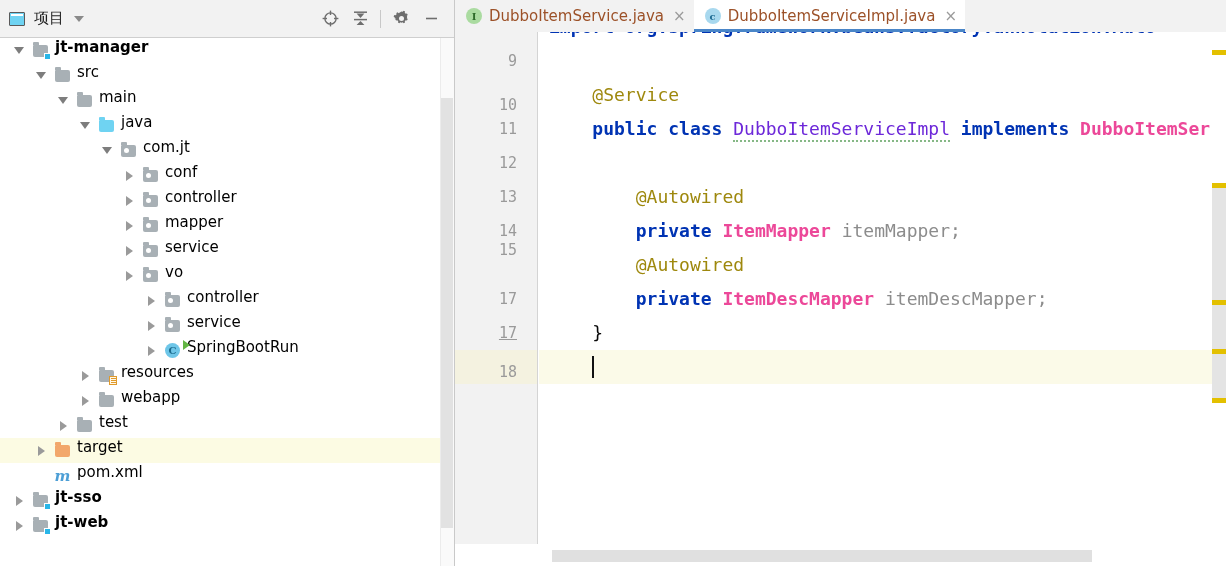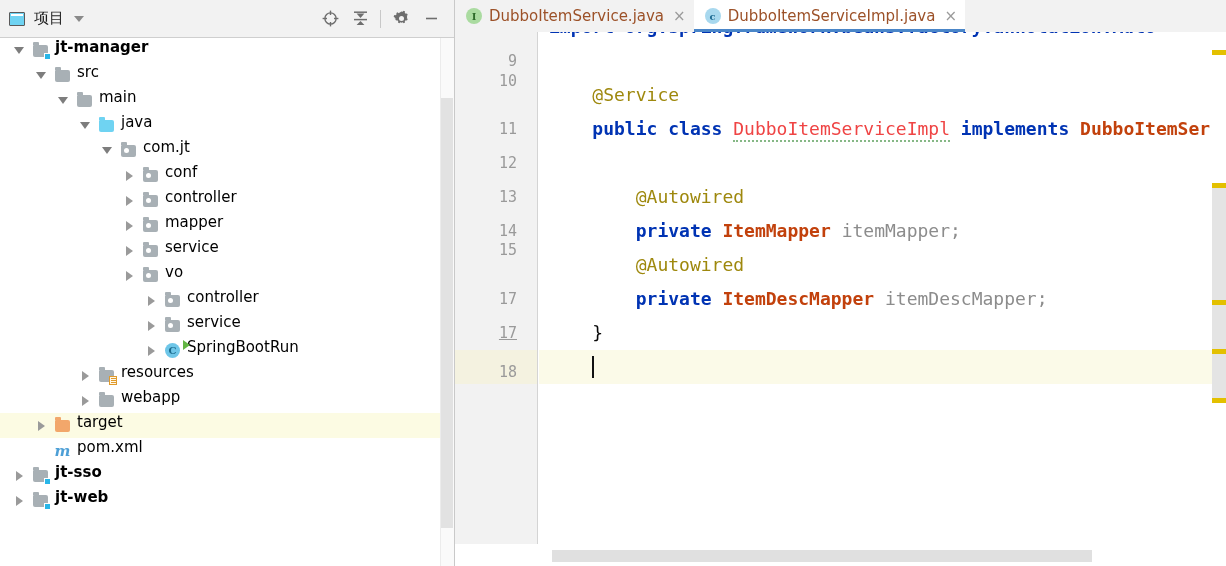--- a/index.html
+++ b/index.html
@@ -161,25 +161,25 @@
   }
 
   #code{
     position:absolute; left:84px; top:0; right:0; height:100%;
     font-family:"DejaVu Sans Mono", monospace; font-size:18px;
   }
   .cline{ position:absolute; left:0; right:8px; height:34px; line-height:34px; white-space:pre; padding-left:10px; }
   .cline.caret-line{ background:#fbfae8; }
   .kw{ color:#0033b3; font-weight:bold; }
   .ann{ color:#9e880d; }
-  .typ{ color:#c2410c; font-weight:bold; }
+  .typ{ color:#ec4899; font-weight:bold; }
   .fld{ color:#8c8c8c; }
   .plain{ color:#080808; }
   .squig{
-    border-bottom:2px dotted #86b886; padding-bottom:1px; color:#ef4444;
+    border-bottom:2px dotted #86b886; padding-bottom:1px; color:#6d28d9;
   }
   .caret-bar{
     display:inline-block; width:2px; height:22px; background:#111111; vertical-align:-5px;
   }
 
   
   #stripe{
     position:absolute; right:0; top:0; width:14px; height:100%;
     background:#ffffff;
   }
@@ -409,20 +409,30 @@
           <div class="row">
             <span style="width: 74px; flex: 0 0 auto;"></span>
             <span class="arrow-box">
               <span class="arr-right"></span>
             </span>
             <span class="ico">
               <span class="folder"></span>
             </span>
             <span class="lbl">webapp</span>
           </div>
+          <div class="row">
+            <span style="width: 52px; flex: 0 0 auto;"></span>
+            <span class="arrow-box">
+              <span class="arr-right"></span>
+            </span>
+            <span class="ico">
+              <span class="folder"></span>
+            </span>
+            <span class="lbl">test</span>
+          </div>
           <div class="row excluded">
             <span style="width: 30px; flex: 0 0 auto;"></span>
             <span class="arrow-box">
               <span class="arr-right"></span>
             </span>
             <span class="ico">
               <span class="folder orange"></span>
             </span>
             <span class="lbl">target</span>
           </div>
@@ -478,21 +488,21 @@
           <span>DubboItemServiceImpl.java</span>
           <span class="tab-close">×</span>
         </div>
       </div>
 
     <div id="code-wrap">
       <div id="gutter">
           <div style="position: absolute; left: 0px; right: 0px; height: 34px; background: rgb(244, 242, 224); top: 318px;"></div>
           <div class="gline" style="top: -22px;">8</div>
           <div class="gline" style="top: 12px;">9</div>
-          <div class="gline" style="top: 32px;">10</div>
+          <div class="gline" style="top: 56px;">10</div>
           <div class="gline" style="top: 80px;">11</div>
           <div class="gline" style="top: 114px;">12</div>
           <div class="gline" style="top: 148px;">13</div>
           <div class="gline" style="top: 182px;">14</div>
           <div class="gline" style="top: 201px;">15</div>
           <div class="gline" style="top: 250px;">17</div>
           <div class="gline" style="top: 284px; text-decoration: underline;">17</div>
           <div class="gline" style="top: 323px;">18</div>
         </div>
       <div id="code">

